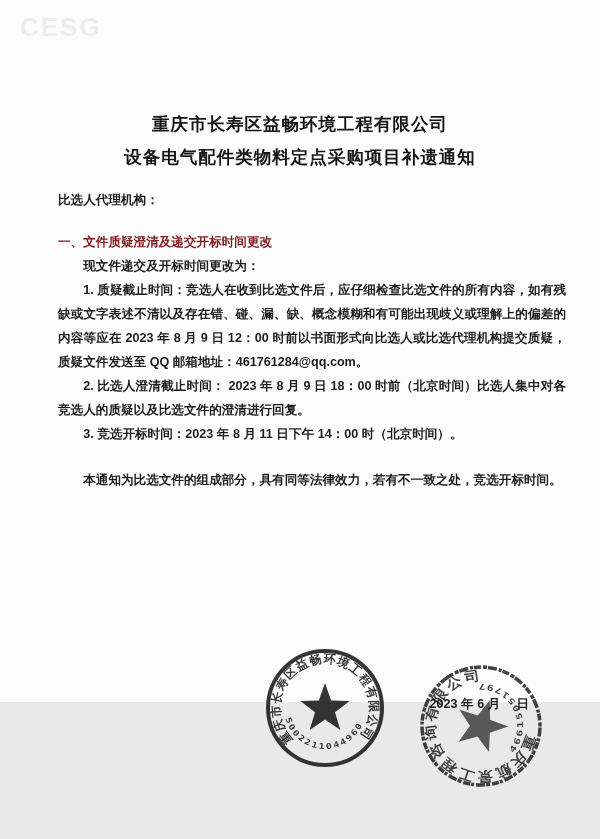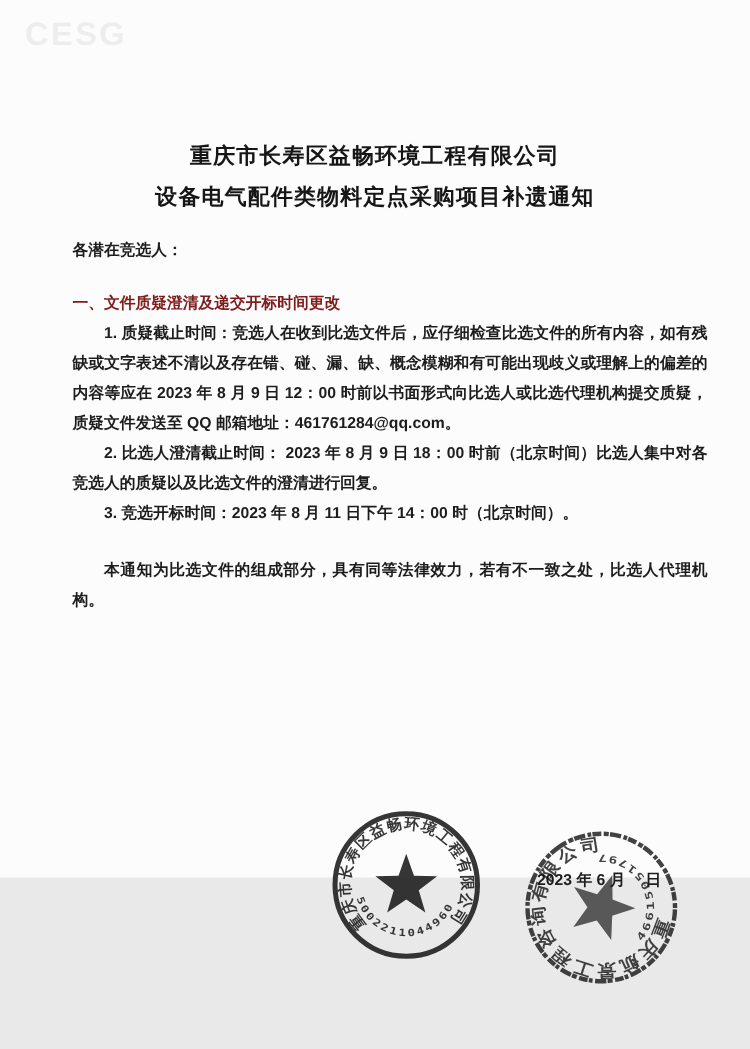--- a/index.html
+++ b/index.html
@@ -47,26 +47,27 @@
 <div class="page">
 
   <div class="watermark">CESG</div>
 
   <div class="title">
     <div>重庆市长寿区益畅环境工程有限公司</div>
     <div>设备电气配件类物料定点采购项目补遗通知</div>
   </div>
 
   <div class="doc-body">
-    <p>各潜在竞选人：</p>
+    <p>比选人代理机构：</p>
     <p class="heading">一、文件质疑澄清及递交开标时间更改</p>
+    <p class="indent">现文件递交及开标时间更改为：</p>
     <p class="indent">1. 质疑截止时间：竞选人在收到比选文件后，应仔细检查比选文件的所有内容，如有残缺或文字表述不清以及存在错、碰、漏、缺、概念模糊和有可能出现歧义或理解上的偏差的内容等应在 2023 年 8 月 9 日 12：00 时前以书面形式向比选人或比选代理机构提交质疑，质疑文件发送至 QQ 邮箱地址：461761284@qq.com。</p>
     <p class="indent">2. 比选人澄清截止时间： 2023 年 8 月 9 日 18：00 时前（北京时间）比选人集中对各竞选人的质疑以及比选文件的澄清进行回复。</p>
     <p class="indent">3. 竞选开标时间：2023 年 8 月 11 日下午 14：00 时（北京时间）。</p>
-    <p class="indent closing">本通知为比选文件的组成部分，具有同等法律效力，若有不一致之处，比选人代理机构。</p>
+    <p class="indent closing">本通知为比选文件的组成部分，具有同等法律效力，若有不一致之处，竞选开标时间。</p>
   </div>
 
   <div class="sig">
     <div class="sig-date">2023 年 6 月　 日</div>
   </div>
 
   <svg class="seals" width="380" height="200" viewBox="0 0 380 200">
     <defs>
       <path id="sealL-text-arc" d="M68.2,101.8 A45,45 0 1 1 131.8,101.8"></path>
       <path id="sealL-digit-arc" d="M60.4,80.6 A41,41 0 0 0 139.6,80.6"></path>

